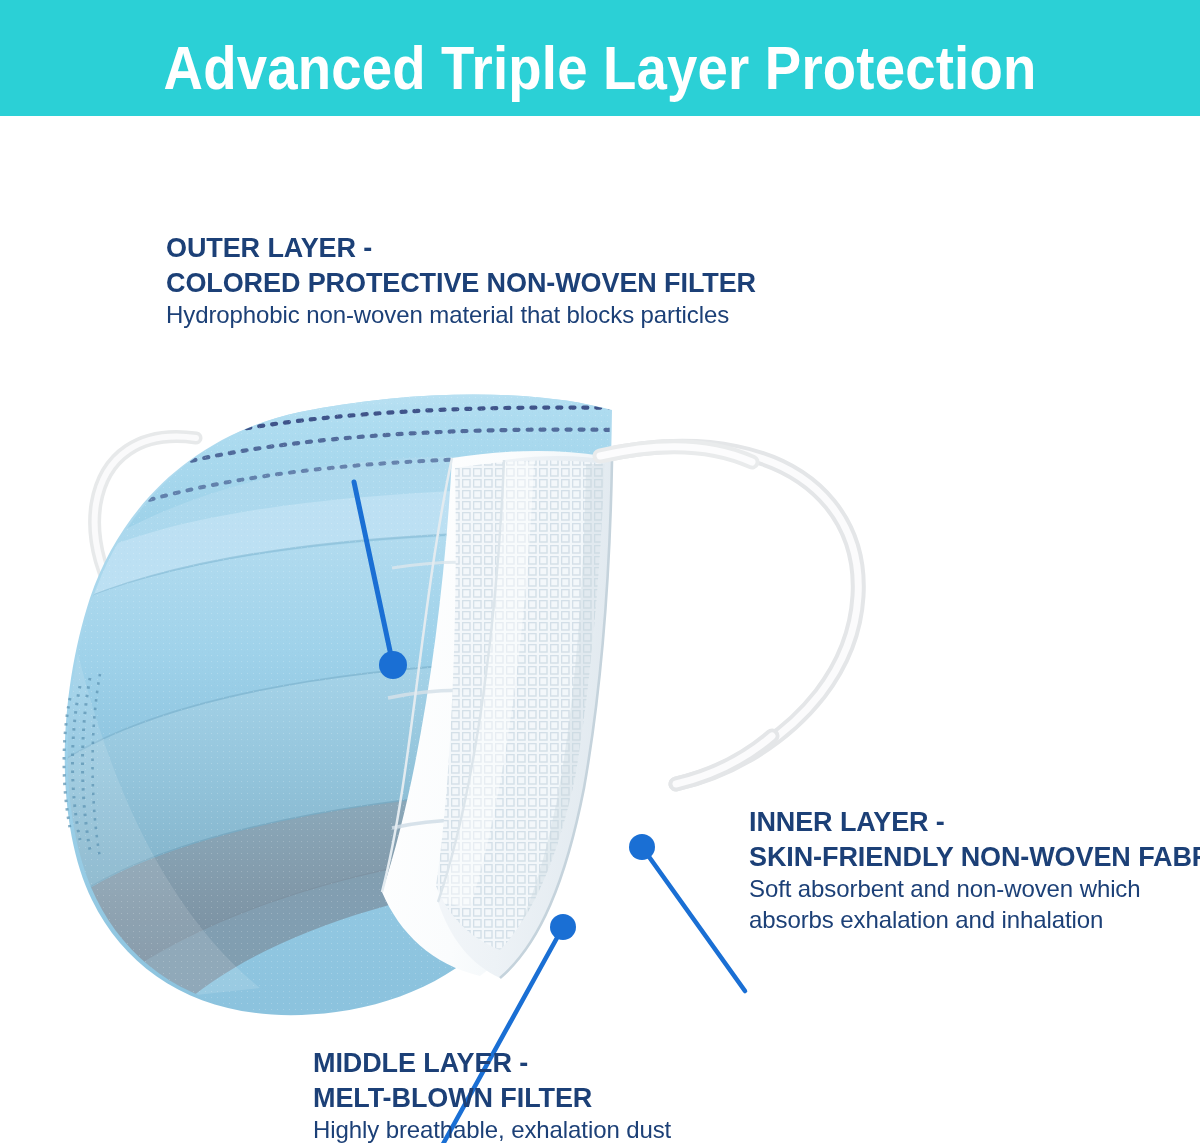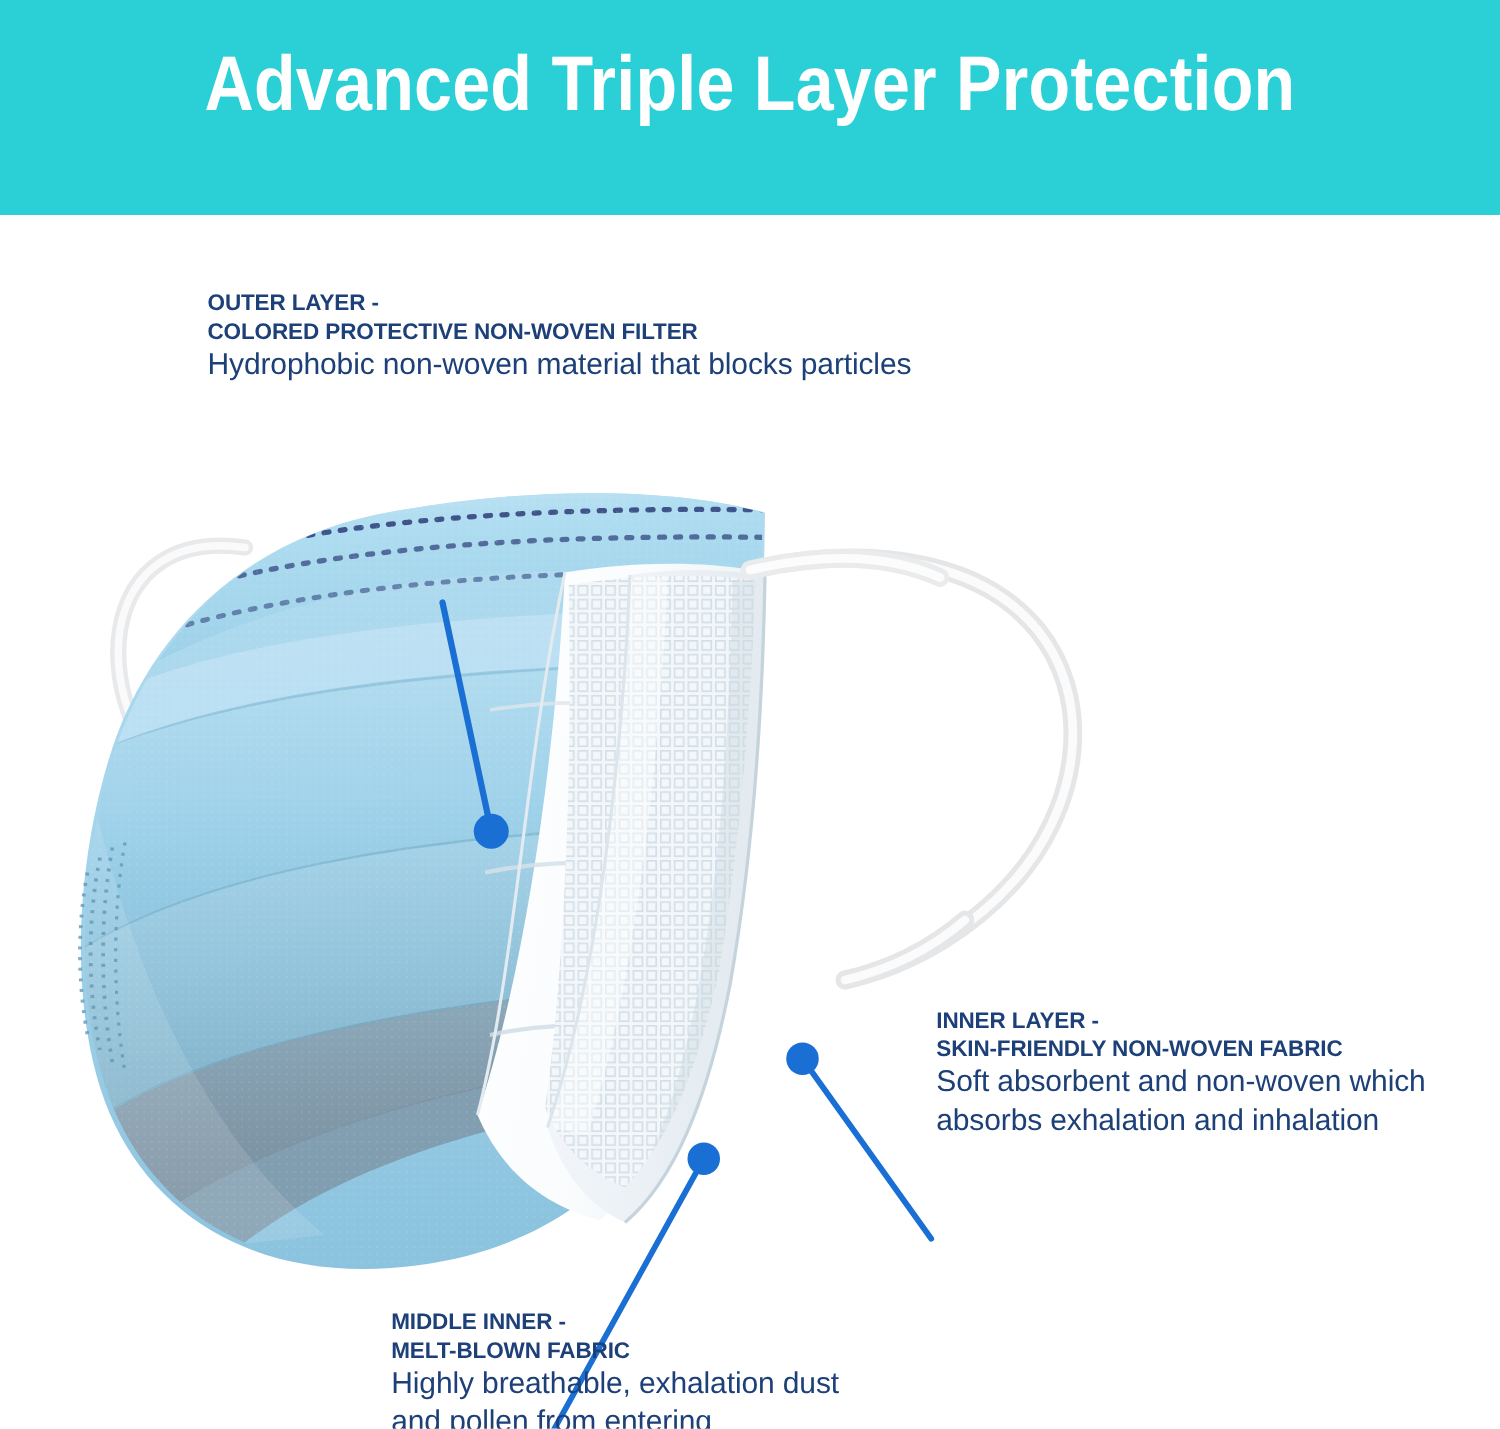--- a/index.html
+++ b/index.html
@@ -15,21 +15,21 @@
     font-family: "Liberation Sans", sans-serif;
     -webkit-font-smoothing: antialiased;
   }
 
   
   .header-bar {
     position: absolute;
     left: 0;
     top: 0;
     width: 1200px;
-    height: 172px;
+    height: 116px;
     background: #2BD0D6;
   }
   .header-title {
     position: absolute;
     left: 0;
     top: 0;
     width: 1200px;
     height: 138px;
     display: flex;
     align-items: center;
@@ -62,21 +62,21 @@
     height: 1005px;
     display: block;
   }
 
   
   .callout {
     position: absolute;
     color: #1C4077;
   }
   .callout .headline {
-    font-size: 18px;
+    font-size: 27px;
     font-weight: bold;
     line-height: 1.28;
     letter-spacing: -0.1px;
     white-space: nowrap;
   }
   .callout .body-line {
     font-size: 24px;
     font-weight: normal;
     line-height: 1.28;
     letter-spacing: -0.1px;
@@ -272,17 +272,17 @@
 </div>
 
 <div class="callout" id="callout-inner">
   <div class="headline">INNER LAYER -</div>
   <div class="headline">SKIN-FRIENDLY NON-WOVEN FABRIC</div>
   <div class="body-line">Soft absorbent and non-woven which</div>
   <div class="body-line">absorbs exhalation and inhalation</div>
 </div>
 
 <div class="callout" id="callout-middle">
-  <div class="headline">MIDDLE INNER -</div>
-  <div class="headline">MELT-BLOWN FABRIC</div>
+  <div class="headline">MIDDLE LAYER -</div>
+  <div class="headline">MELT-BLOWN FILTER</div>
   <div class="body-line">Highly breathable, exhalation dust</div>
   <div class="body-line">and pollen from entering</div>
 </div>
 
 </body></html>

